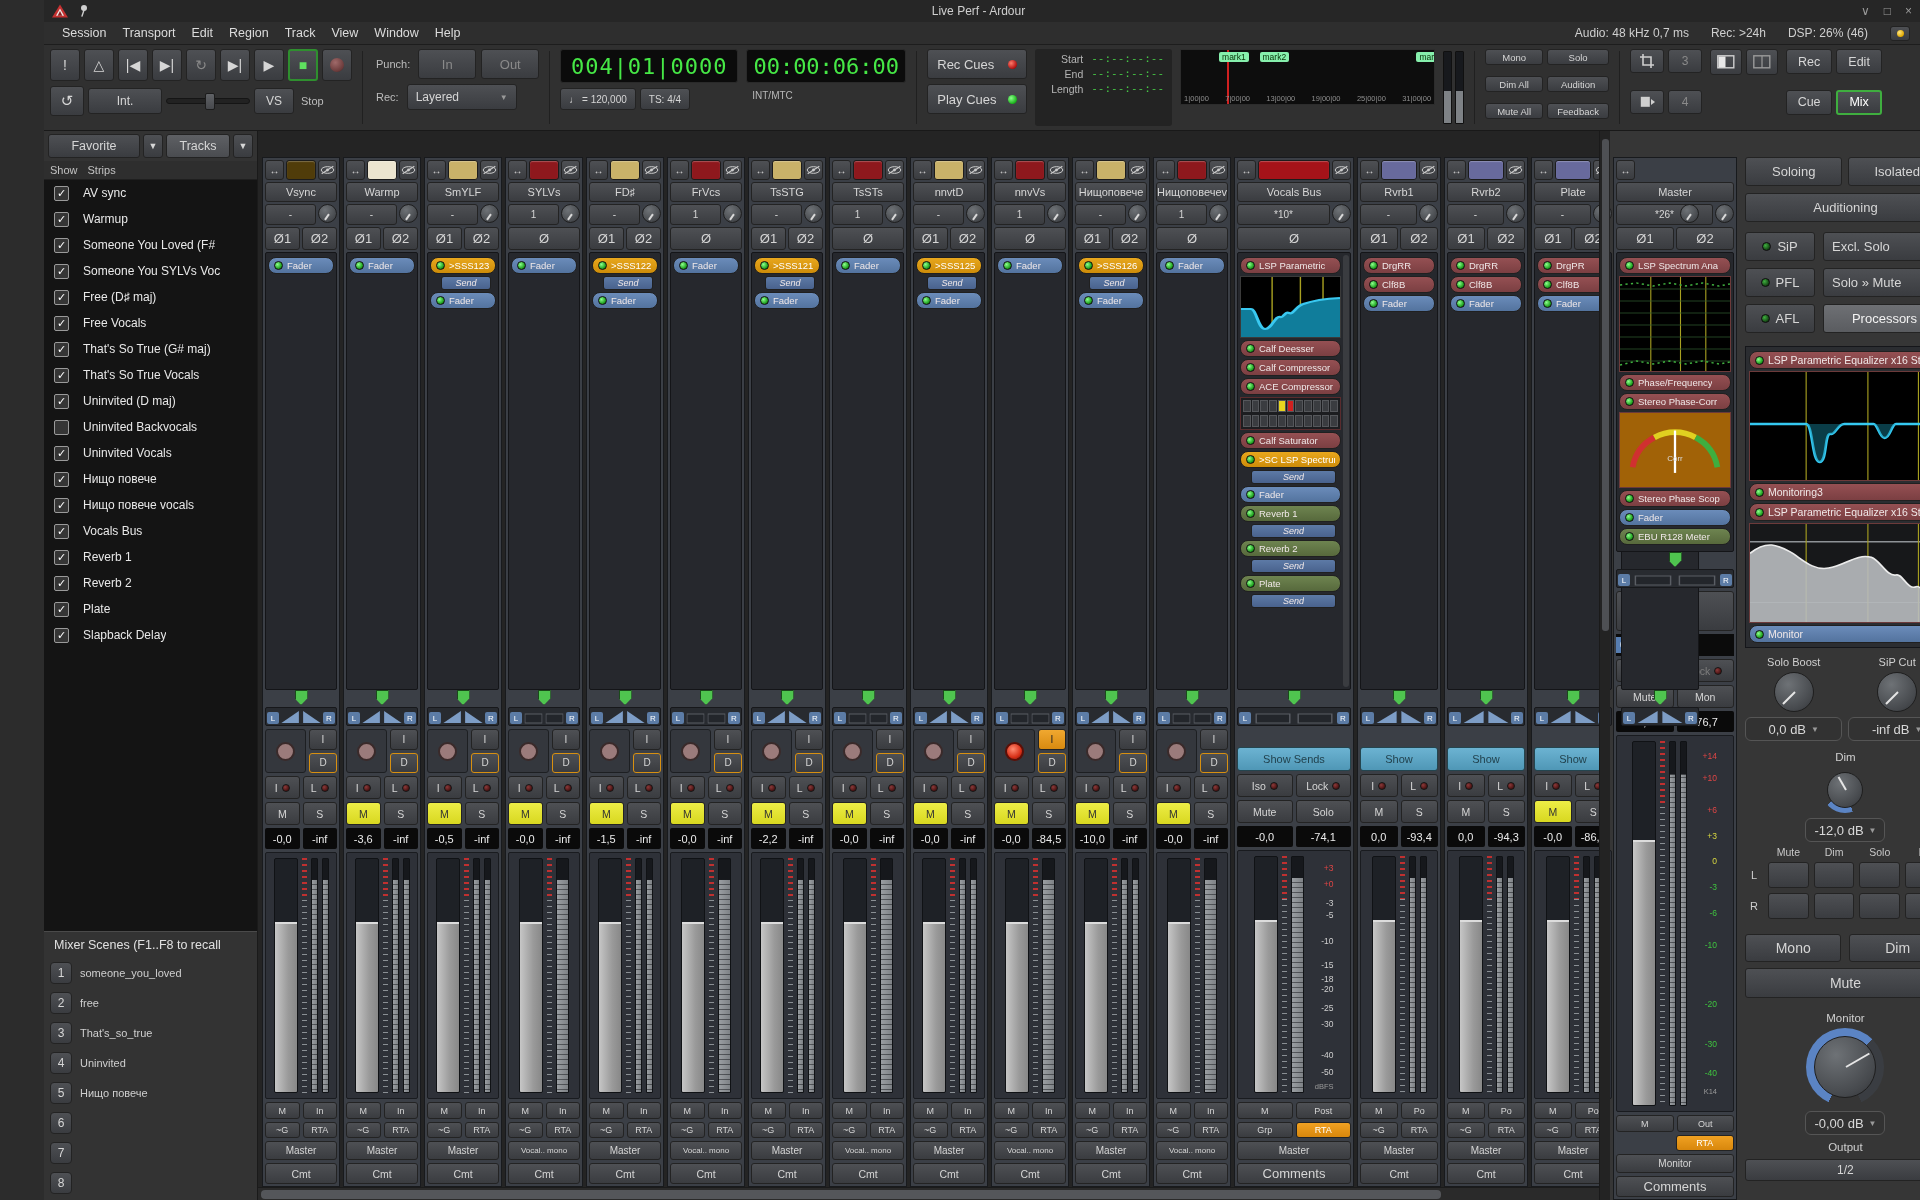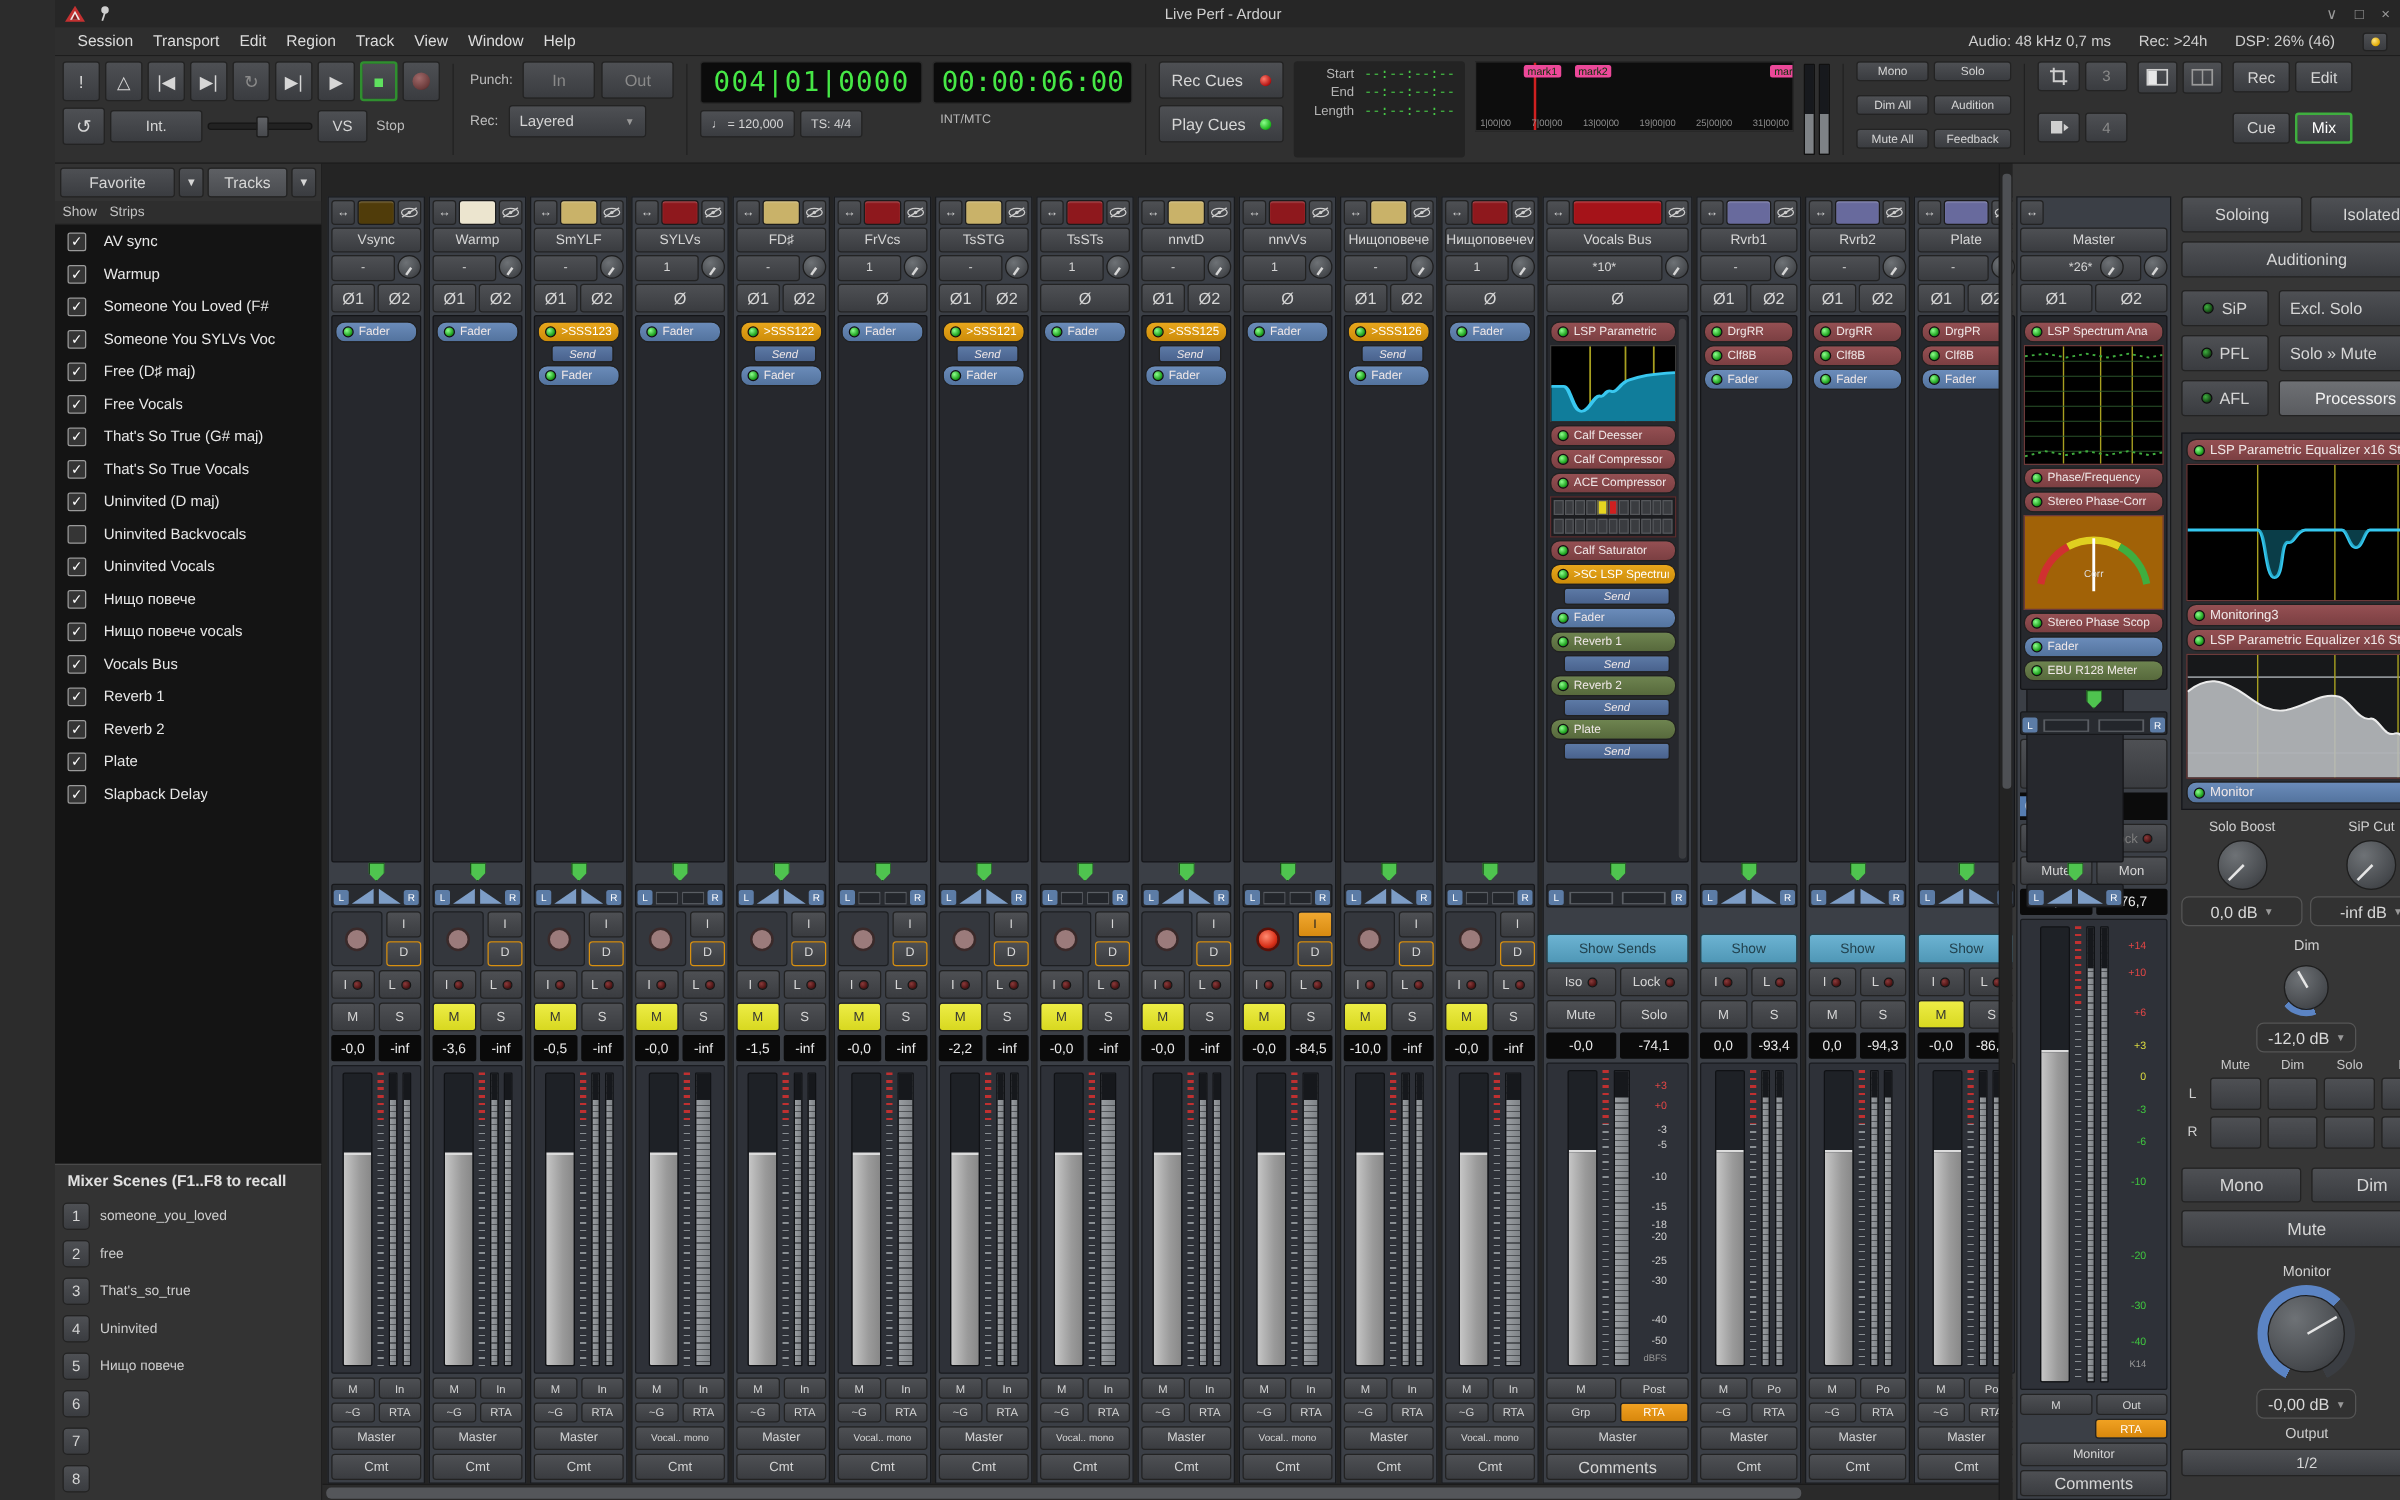--- a/index.html
+++ b/index.html
@@ -50,21 +50,21 @@
   .synclbl { font-size:10px; color:#b8b8b8; padding:2px 6px; }
   .cuebtn { width:100px; height:30px; font-size:13px; justify-content:space-between; padding:0 9px; }
   .cuebtn i { width:9px; height:9px; border-radius:50%; }
   .cuebtn .lr { background:radial-gradient(circle at 35% 35%, #ff7a6a, #b01010 70%, #400); }
   .cuebtn .lg { background:radial-gradient(circle at 35% 35%, #8aff8a, #18b018 70%, #042); }
   .rangebox { background:#232323; border-radius:3px; padding:3px 8px; display:flex; flex-direction:column; gap:2px; }
   .rrow { display:flex; gap:8px; align-items:center; }
   .rrow .rl { width:40px; text-align:right; color:#b5b5b5; font-size:10.5px; }
   .rrow .rv { color:#46c846; font-family:"DejaVu Sans Mono", monospace; font-size:11px; }
   .minitl { width:255px; height:56px; background:#0d0d0d; border:1px solid #2c2c2c; position:relative; overflow:hidden; }
-  .mark { position:absolute; top:2px; font-size:8.5px; background:#ec4899; color:#093309; padding:0 3px; border-radius:2px; }
+  .mark { position:absolute; top:2px; font-size:8.5px; background:#86efac; color:#093309; padding:0 3px; border-radius:2px; }
   .playhead { position:absolute; top:0; bottom:0; width:2px; background:#d02020; }
   .ruler { position:absolute; bottom:1px; left:0; right:0; display:flex; justify-content:space-between; padding:0 3px; color:#8f8f8f; font-size:7.5px; }
   .minimeters { display:flex; gap:3px; align-items:stretch; padding:2px 0; }
   .mmeter { width:9px; background:linear-gradient(#17191d 0 55%, #7e8286 55%); border:1px solid #101010; border-radius:1px; }
   .mongrid { display:grid; grid-template-columns:58px 62px; gap:4px; }
   .mongrid .btn { height:16px; font-size:9.5px; }
   .icogrid { display:grid; grid-template-columns:34px 34px; gap:4px; }
   .icogrid .btn { height:24px; font-size:12px; }
   .panebtn { width:32px; height:26px; }
   .modegrid { display:grid; grid-template-columns:46px 46px; gap:4px; }
@@ -82,21 +82,21 @@
   .favdd { width:20px; height:24px; font-size:9px; }
   .trackstab { flex:1; height:24px; font-size:12.5px; background:linear-gradient(#5e6064,#4a4c50); }
   .trackdd { width:20px; height:24px; font-size:9px; }
   .listhdr { display:flex; padding:3px 6px; color:#c2c2c2; font-size:11px; gap:10px; background:#2e2e2e; border-bottom:1px solid #1f1f1f; }
   .striplist { background:#141414; flex:0 0 auto; }
   .sl-item { display:flex; align-items:center; height:26px; padding:0 6px 0 10px; gap:14px; }
   .cb { width:15px; height:15px; background:#353535; border:1px solid #9a9a9a; border-radius:2px; color:#fff; font-size:11px; display:flex; align-items:center; justify-content:center; }
   .sl-item span { font-size:12px; color:#e8e8e8; white-space:nowrap; overflow:hidden; }
   .sbspacer { flex:1; background:#141414; }
   .scenes { border-top:1px solid #4a4a4a; padding:4px 6px 2px 6px; }
-  .scenes h3 { font-size:12.5px; font-weight:bold; color:#e0e0e0; padding:2px 0 6px 4px; }
+  .scenes h3 { font-size:12.5px; font-weight:normal; color:#e0e0e0; padding:2px 0 6px 4px; }
   .scn { display:flex; align-items:center; gap:8px; height:30px; }
   .scn .num { width:22px; height:22px; font-size:12px; border-radius:4px; }
   .scn .nm { font-size:11px; color:#cfcfcf; }
 
   
   .mixer { flex:1; background:#242424; display:flex; flex-direction:column; min-width:0; }
   .stripsrow { flex:1; display:flex; padding:26px 2px 0 4px; gap:3px; min-height:0; }
   .hscroll { height:13px; background:#2a2a2a; border-top:1px solid #1b1b1b; position:relative; }
   .hscroll .thumb { position:absolute; top:2px; left:3px; height:9px; width:88%; background:#54565a; border-radius:4px; }
   .vsliver { width:11px; background:#232323; border-left:1px solid #1a1a1a; position:relative; }

